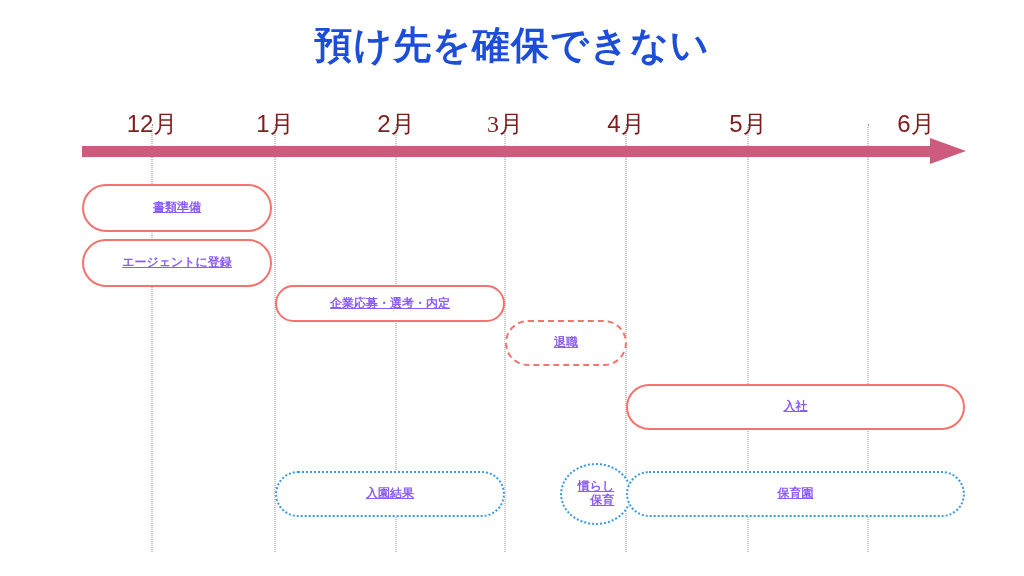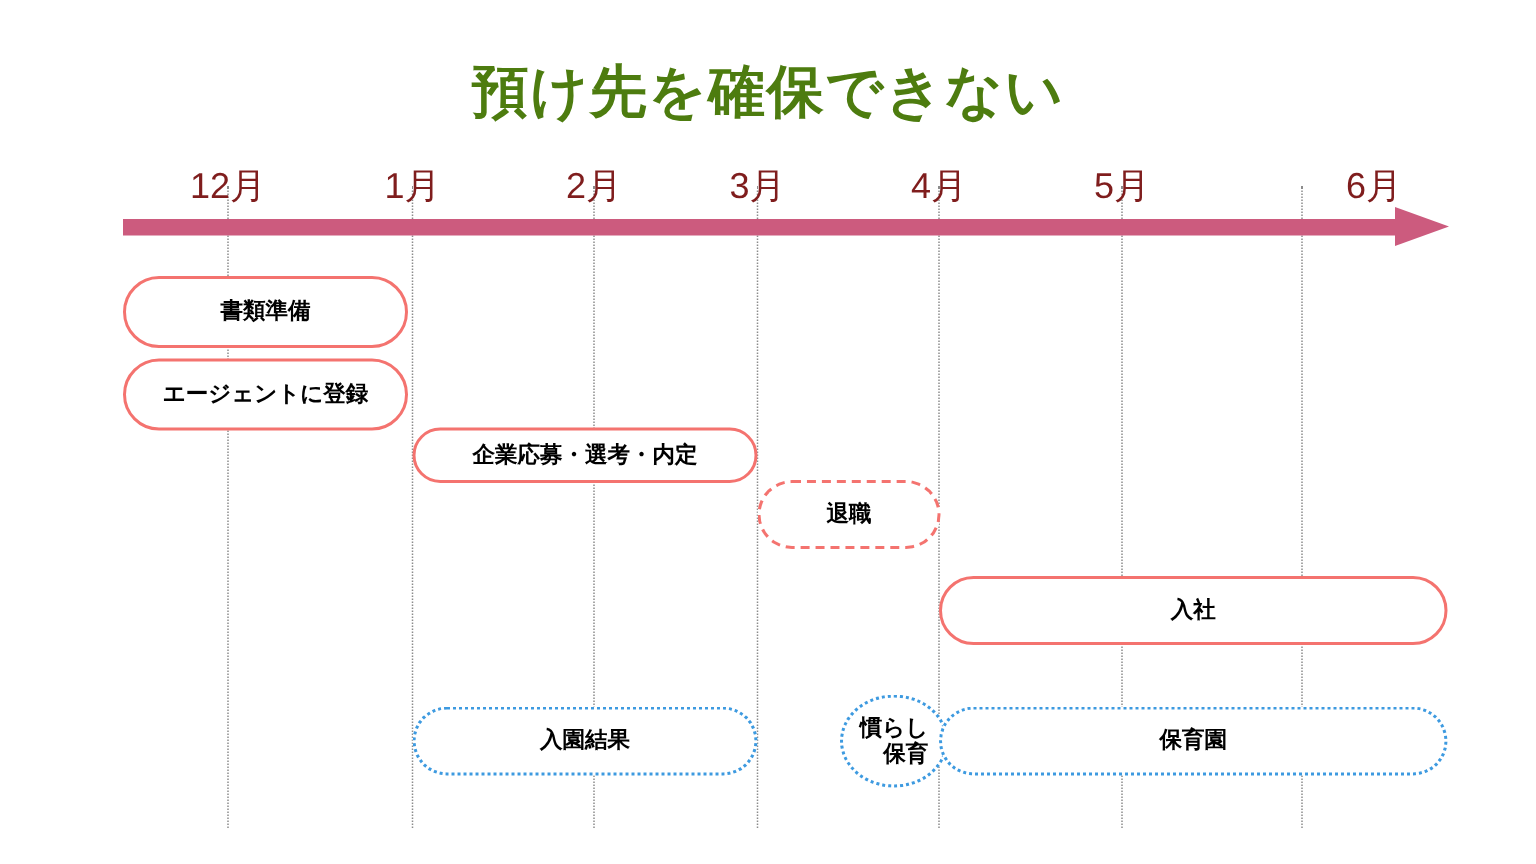--- a/index.html
+++ b/index.html
@@ -10,26 +10,26 @@
   body {
     width: 1024px; height: 576px;
     position: relative; overflow: hidden;
     font-family: "Liberation Sans", "DejaVu Sans", sans-serif;
     color: #231f20;
   }
 
   
   .title {
     position: absolute;
-    left: 0; top: 36px; width: 1024px;
+    left: 0; top: 20px; width: 1024px;
     text-align: center;
     font-size: 38px;
     font-weight: 700;
     letter-spacing: 1px;
-    color: #4d7c0f;
+    color: #1d4ed8;
     white-space: nowrap;
   }
 
   
   .month-label {
     position: absolute;
     top: 108px;
     transform: translateX(-50%);
     font-size: 24px;
     font-weight: 400;
@@ -64,25 +64,26 @@
   }
 
   
   .pill {
     position: absolute;
     display: flex;
     align-items: center;
     justify-content: center;
     text-align: center;
     background: #ffffff;
-    font-size: 15px;
+    font-size: 12px;
     font-weight: 700;
-    color: #000000;
+    color: #8b5cf6;
     line-height: 1.15;
     white-space: pre-line;
+    text-decoration: underline;
   }
   .pill.red-solid  { border: 2.6px solid #f4736f; }
   .pill.red-dashed { border: 2.6px dashed #f4736f; }
   .pill.blue-dotted{ border: 2.8px dotted #3d9ae0; }
 
   .pill.oval { border-radius: 50%; text-align: right; }
 </style>
 </head>
 <body>
 
@@ -95,21 +96,21 @@
     <div class="gridline" style="left: 505px;"></div>
     <div class="gridline" style="left: 626px;"></div>
     <div class="gridline" style="left: 748px;"></div>
     <div class="gridline" style="left: 868px;"></div>
   </div>
 
 <div id="months-layer">
     <div class="month-label" style="left: 152px;">12月</div>
     <div class="month-label" style="left: 275px;">1月</div>
     <div class="month-label" style="left: 396px;">2月</div>
-    <div class="month-label" style="left: 505px;">3月</div>
+    <div class="month-label" style="left: 505px; font-family: Liberation Serif, serif;">3月</div>
     <div class="month-label" style="left: 626px;">4月</div>
     <div class="month-label" style="left: 748px;">5月</div>
     <div class="month-label" style="left: 868px; margin-left: 48px;">6月</div>
   </div>
 
 <div class="axis-bar"></div>
 <div class="axis-head"></div>
 
 <div id="tasks-layer">
     <div class="pill red-solid" style="left: 82px; top: 184px; width: 190px; height: 48px; border-radius: 24px;">書類準備</div>

